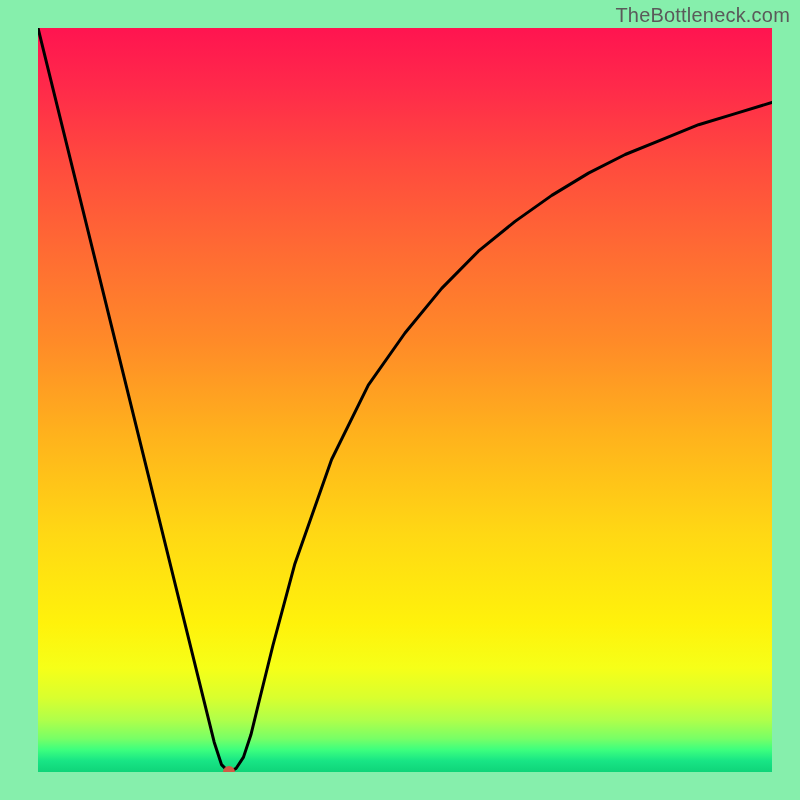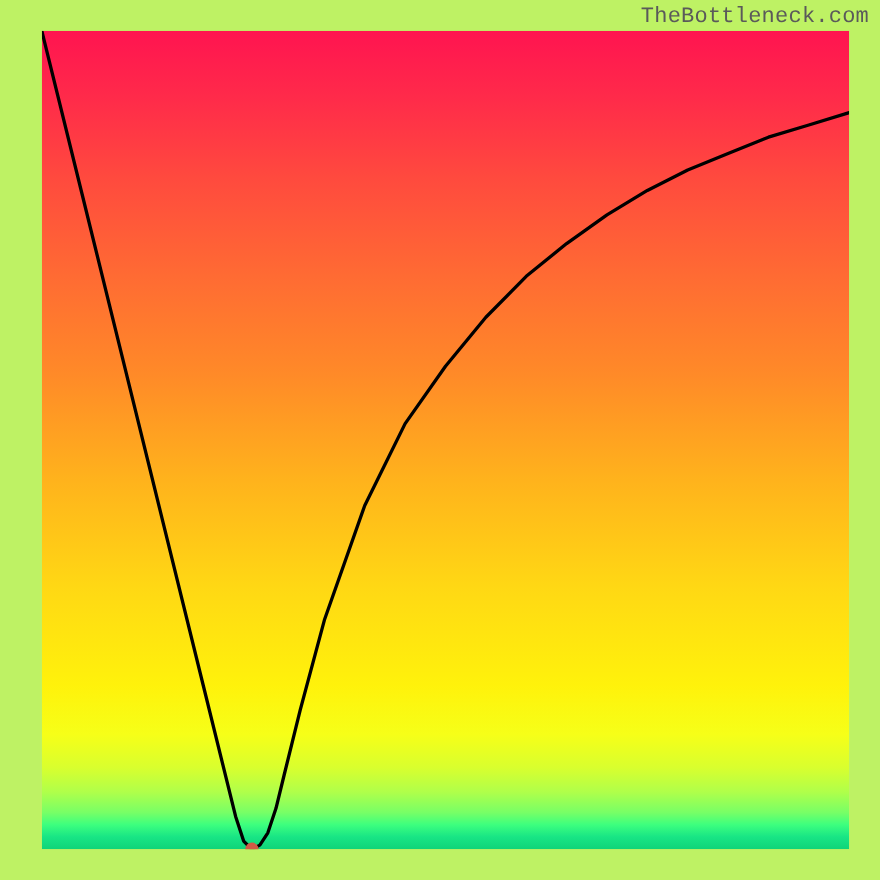--- a/index.html
+++ b/index.html
@@ -8,22 +8,21 @@
     width: 800px;
     height: 800px;
     overflow: hidden;
     background: #000;
     font-family: Arial, Helvetica, sans-serif;
   }
   .frame {
     position: relative;
     width: 800px;
     height: 800px;
-    background: #bef264;
-    font-family: Liberation Mono, monospace;
+    background: #86efac;
   }
   .watermark {
     position: absolute;
     top: 4px;
     right: 10px;
     color: #5a5a5a;
     font-size: 20px;
     font-weight: 500;
     letter-spacing: 0.2px;
     z-index: 20;

